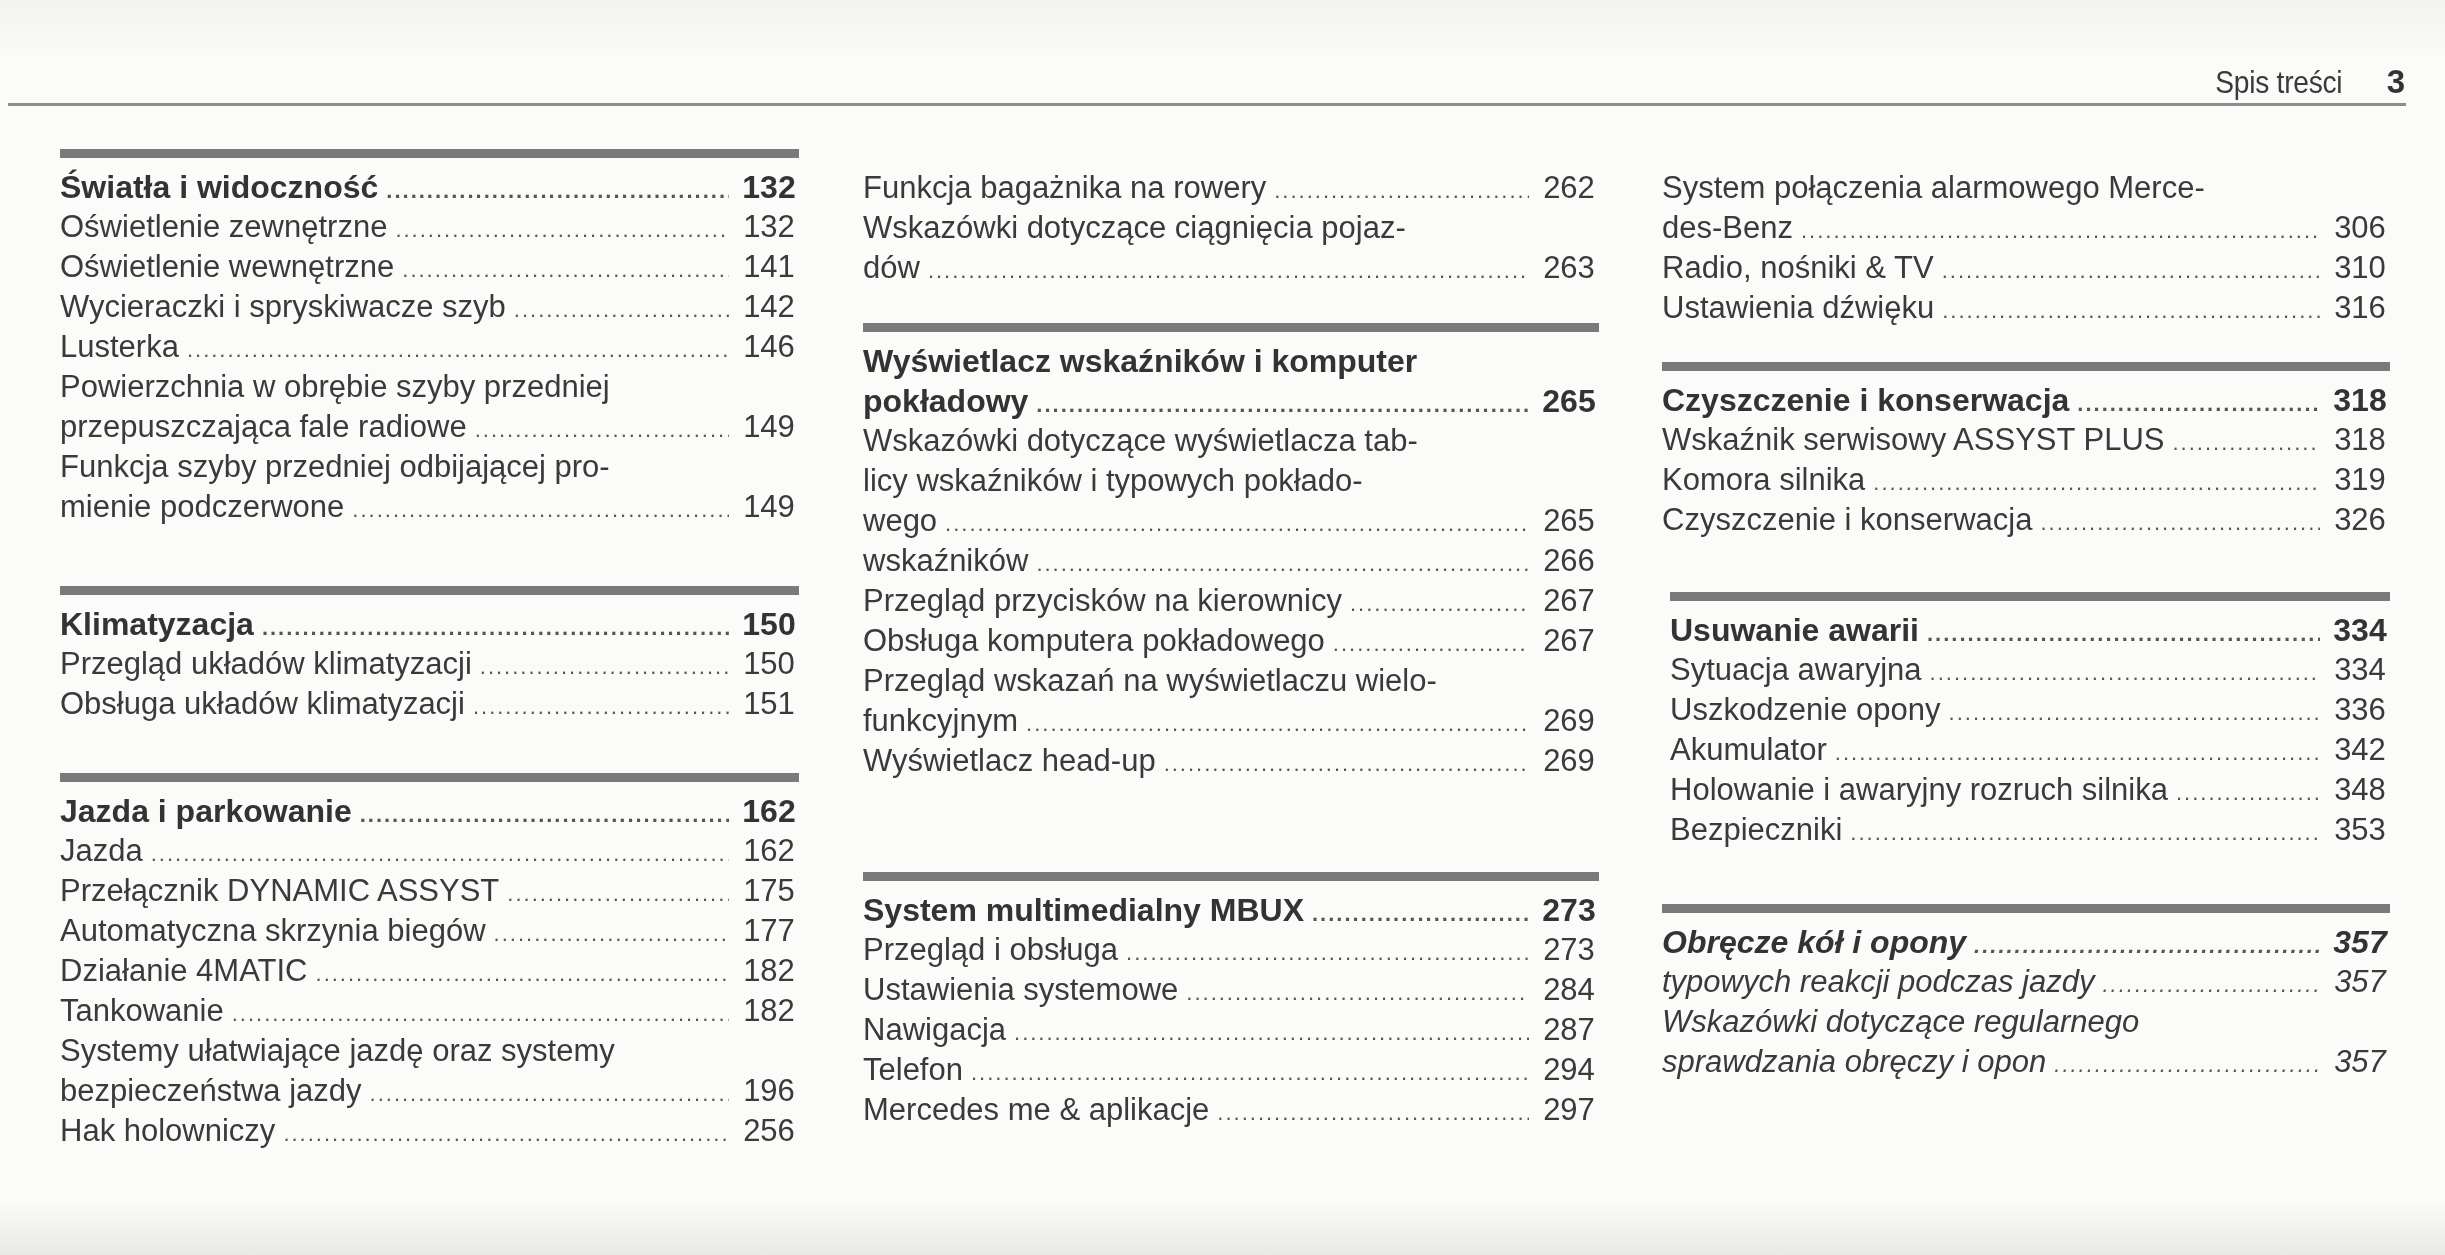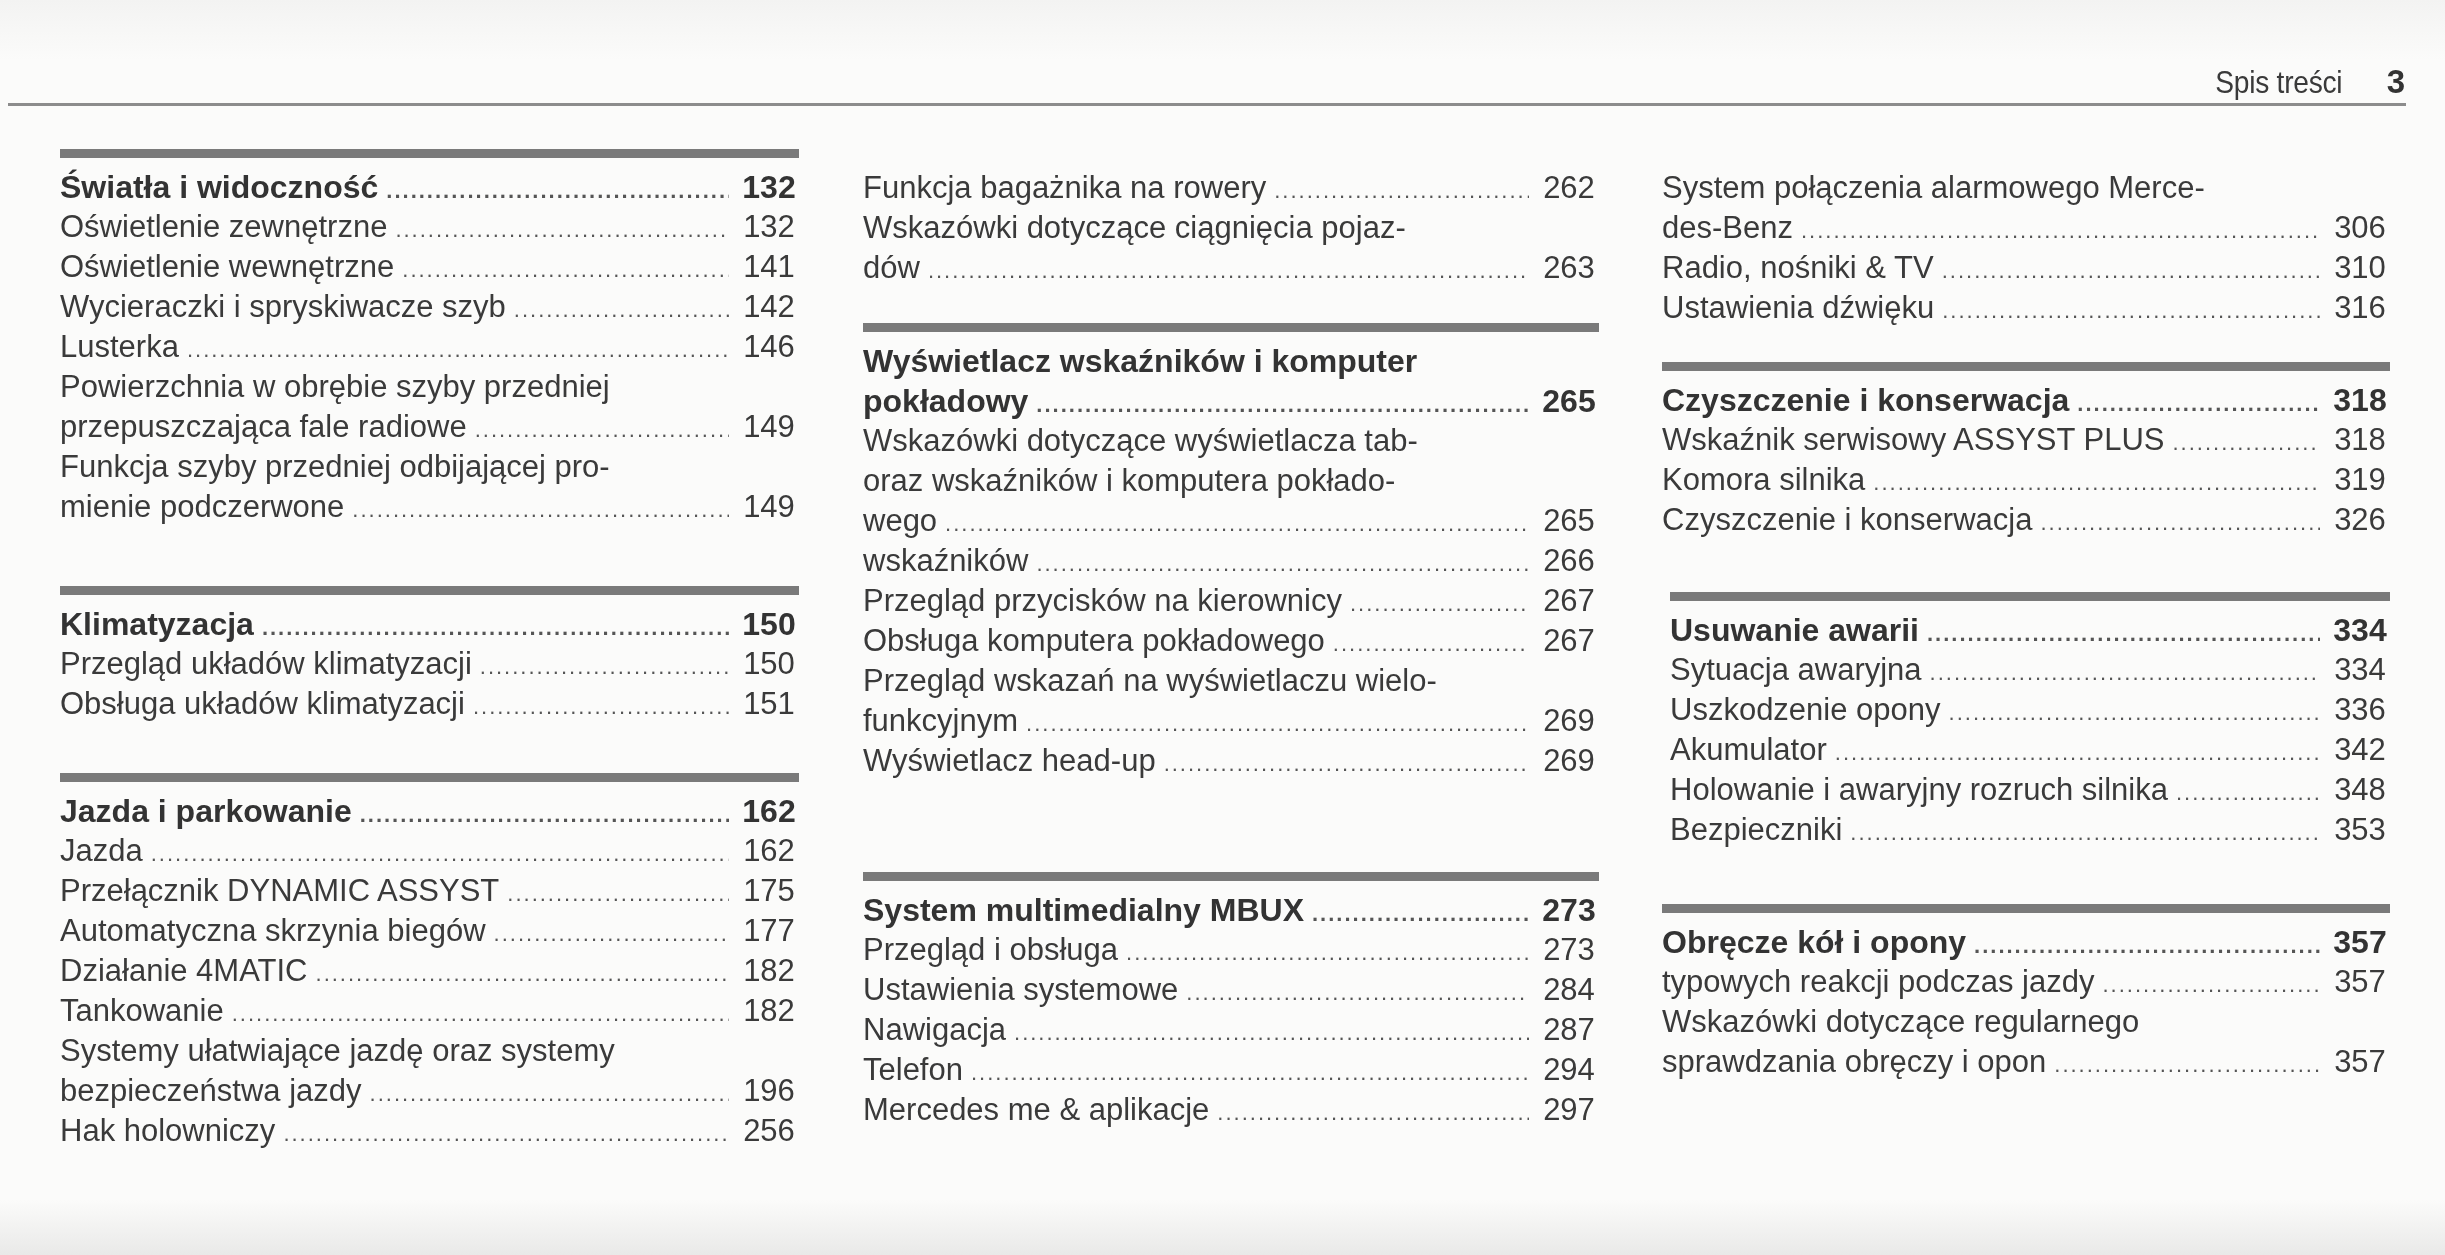--- a/index.html
+++ b/index.html
@@ -304,21 +304,21 @@
         </div>
       </div>
       <div class="entry-wrap">
         <div class="row cont">
           <div class="row-inner">
             <span class="label">Wskazówki dotyczące wyświetlacza tab-</span>
           </div>
         </div>
         <div class="row cont">
           <div class="row-inner">
-            <span class="label">oraz wskaźników i komputera pokłado-</span>
+            <span class="label">licy wskaźników i typowych pokłado-</span>
           </div>
         </div>
         <div class="row">
           <div class="row-inner">
             <span class="label">wego</span>
             <span class="leader"></span>
             <span class="page">265</span>
           </div>
         </div>
       </div>
@@ -555,21 +555,21 @@
       <div class="entry-wrap">
         <div class="row">
           <div class="row-inner">
             <span class="label">Bezpieczniki</span>
             <span class="leader"></span>
             <span class="page">353</span>
           </div>
         </div>
       </div>
     </div>
-    <div class="section" style="top: 904px;">
+    <div class="section" style="top: 904px; font-style: italic;">
       <div class="section-bar"></div>
       <div class="heading-wrap">
         <div class="row heading">
           <div class="row-inner">
             <span class="label">Obręcze kół i opony</span>
             <span class="leader"></span>
             <span class="page">357</span>
           </div>
         </div>
       </div>

